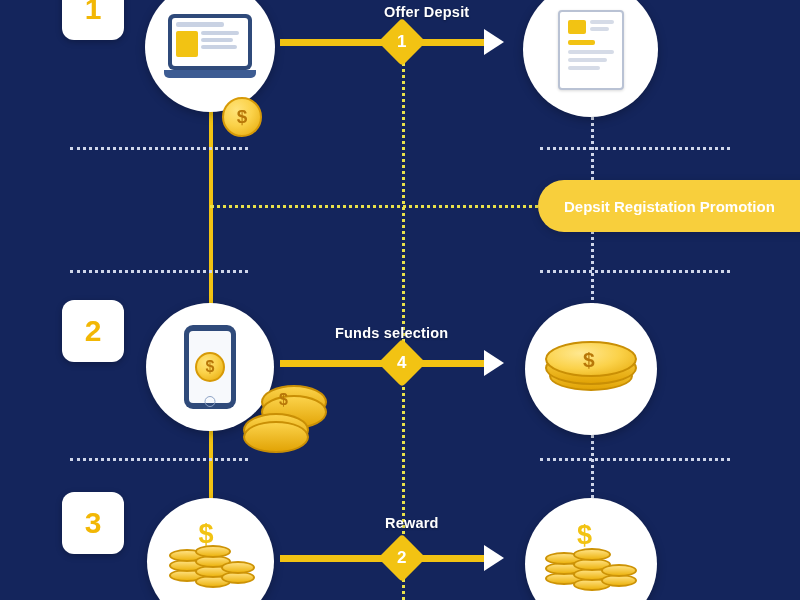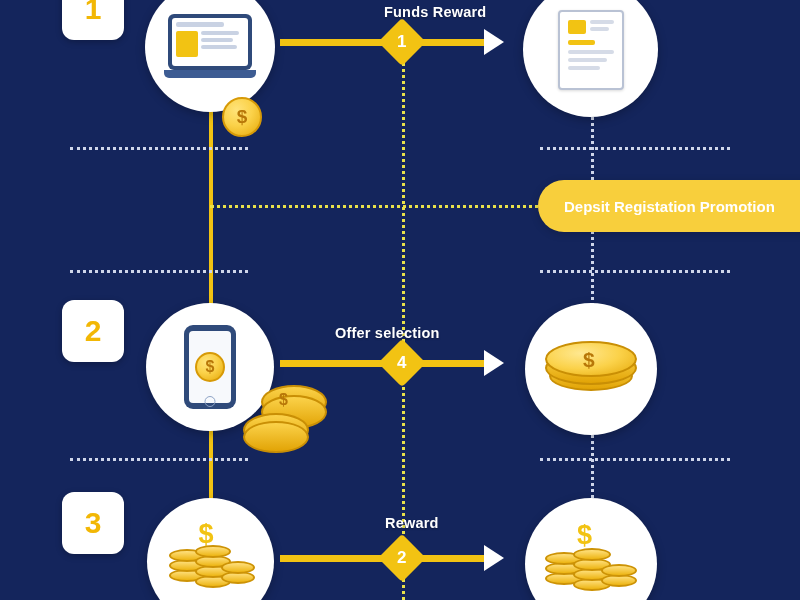--- a/index.html
+++ b/index.html
@@ -130,21 +130,21 @@
   </div>
   <div class="coin" style="left:222px;top:97px;width:40px;height:40px;font-size:19px;">$</div>
 
   <div class="arrow-wrap" style="left:280px;top:22px;width:225px;">
     <div class="arrow-bar" style="width:205px;"></div>
     <div class="arrow-head"></div>
   </div>
   <div class="diamond" style="left:385px;top:25px;">
     <span>1</span>
   </div>
-  <div class="label" style="left:384px;top:4px;">Funds Reward</div>
+  <div class="label" style="left:384px;top:4px;">Offer Depsit</div>
 
   <div class="node" style="left:523px;top:-18px;width:135px;height:135px;">
     <div style="position:relative;width:66px;height:80px;background:#ffffff;border:2px solid #b9c2d4;border-radius:4px;box-shadow:0 1px 3px rgba(0,0,0,.15);padding:8px;box-sizing:border-box;">
       <div style="display:flex;gap:4px;margin-bottom:6px;">
         <div style="width:18px;height:14px;background:#f2c313;border-radius:2px;"></div>
         <div style="flex:1;">
           <div style="height:4px;background:#d5dbe7;border-radius:2px;margin-bottom:3px;"></div>
           <div style="height:4px;background:#d5dbe7;border-radius:2px;width:80%;"></div>
         </div>
       </div>
@@ -180,21 +180,21 @@
     <div style="position:absolute;left:36px;top:8px;color:#b87708;font-size:16px;font-weight:bold;">$</div>
   </div>
 
   <div class="arrow-wrap" style="left:280px;top:343px;width:225px;">
     <div class="arrow-bar" style="width:205px;"></div>
     <div class="arrow-head"></div>
   </div>
   <div class="diamond" style="left:385px;top:346px;">
     <span>4</span>
   </div>
-  <div class="label" style="left:335px;top:325px;">Offer selection</div>
+  <div class="label" style="left:335px;top:325px;">Funds selection</div>
 
   <div class="node" style="left:525px;top:303px;width:132px;height:132px;">
     <div style="position:relative;width:96px;height:60px;">
       <div class="coin-ellipse" style="left:6px;top:22px;width:84px;height:30px;"></div>
       <div class="coin-ellipse" style="left:2px;top:12px;width:92px;height:34px;"></div>
       <div class="coin-ellipse" style="left:2px;top:2px;width:92px;height:36px;background:radial-gradient(ellipse at 38% 32%,#ffe890 0%,#fbd24a 50%,#e5a808 100%);"></div>
       <div style="position:absolute;left:40px;top:9px;color:#b87708;font-size:21px;font-weight:bold;">$</div>
     </div>
   </div>
 

